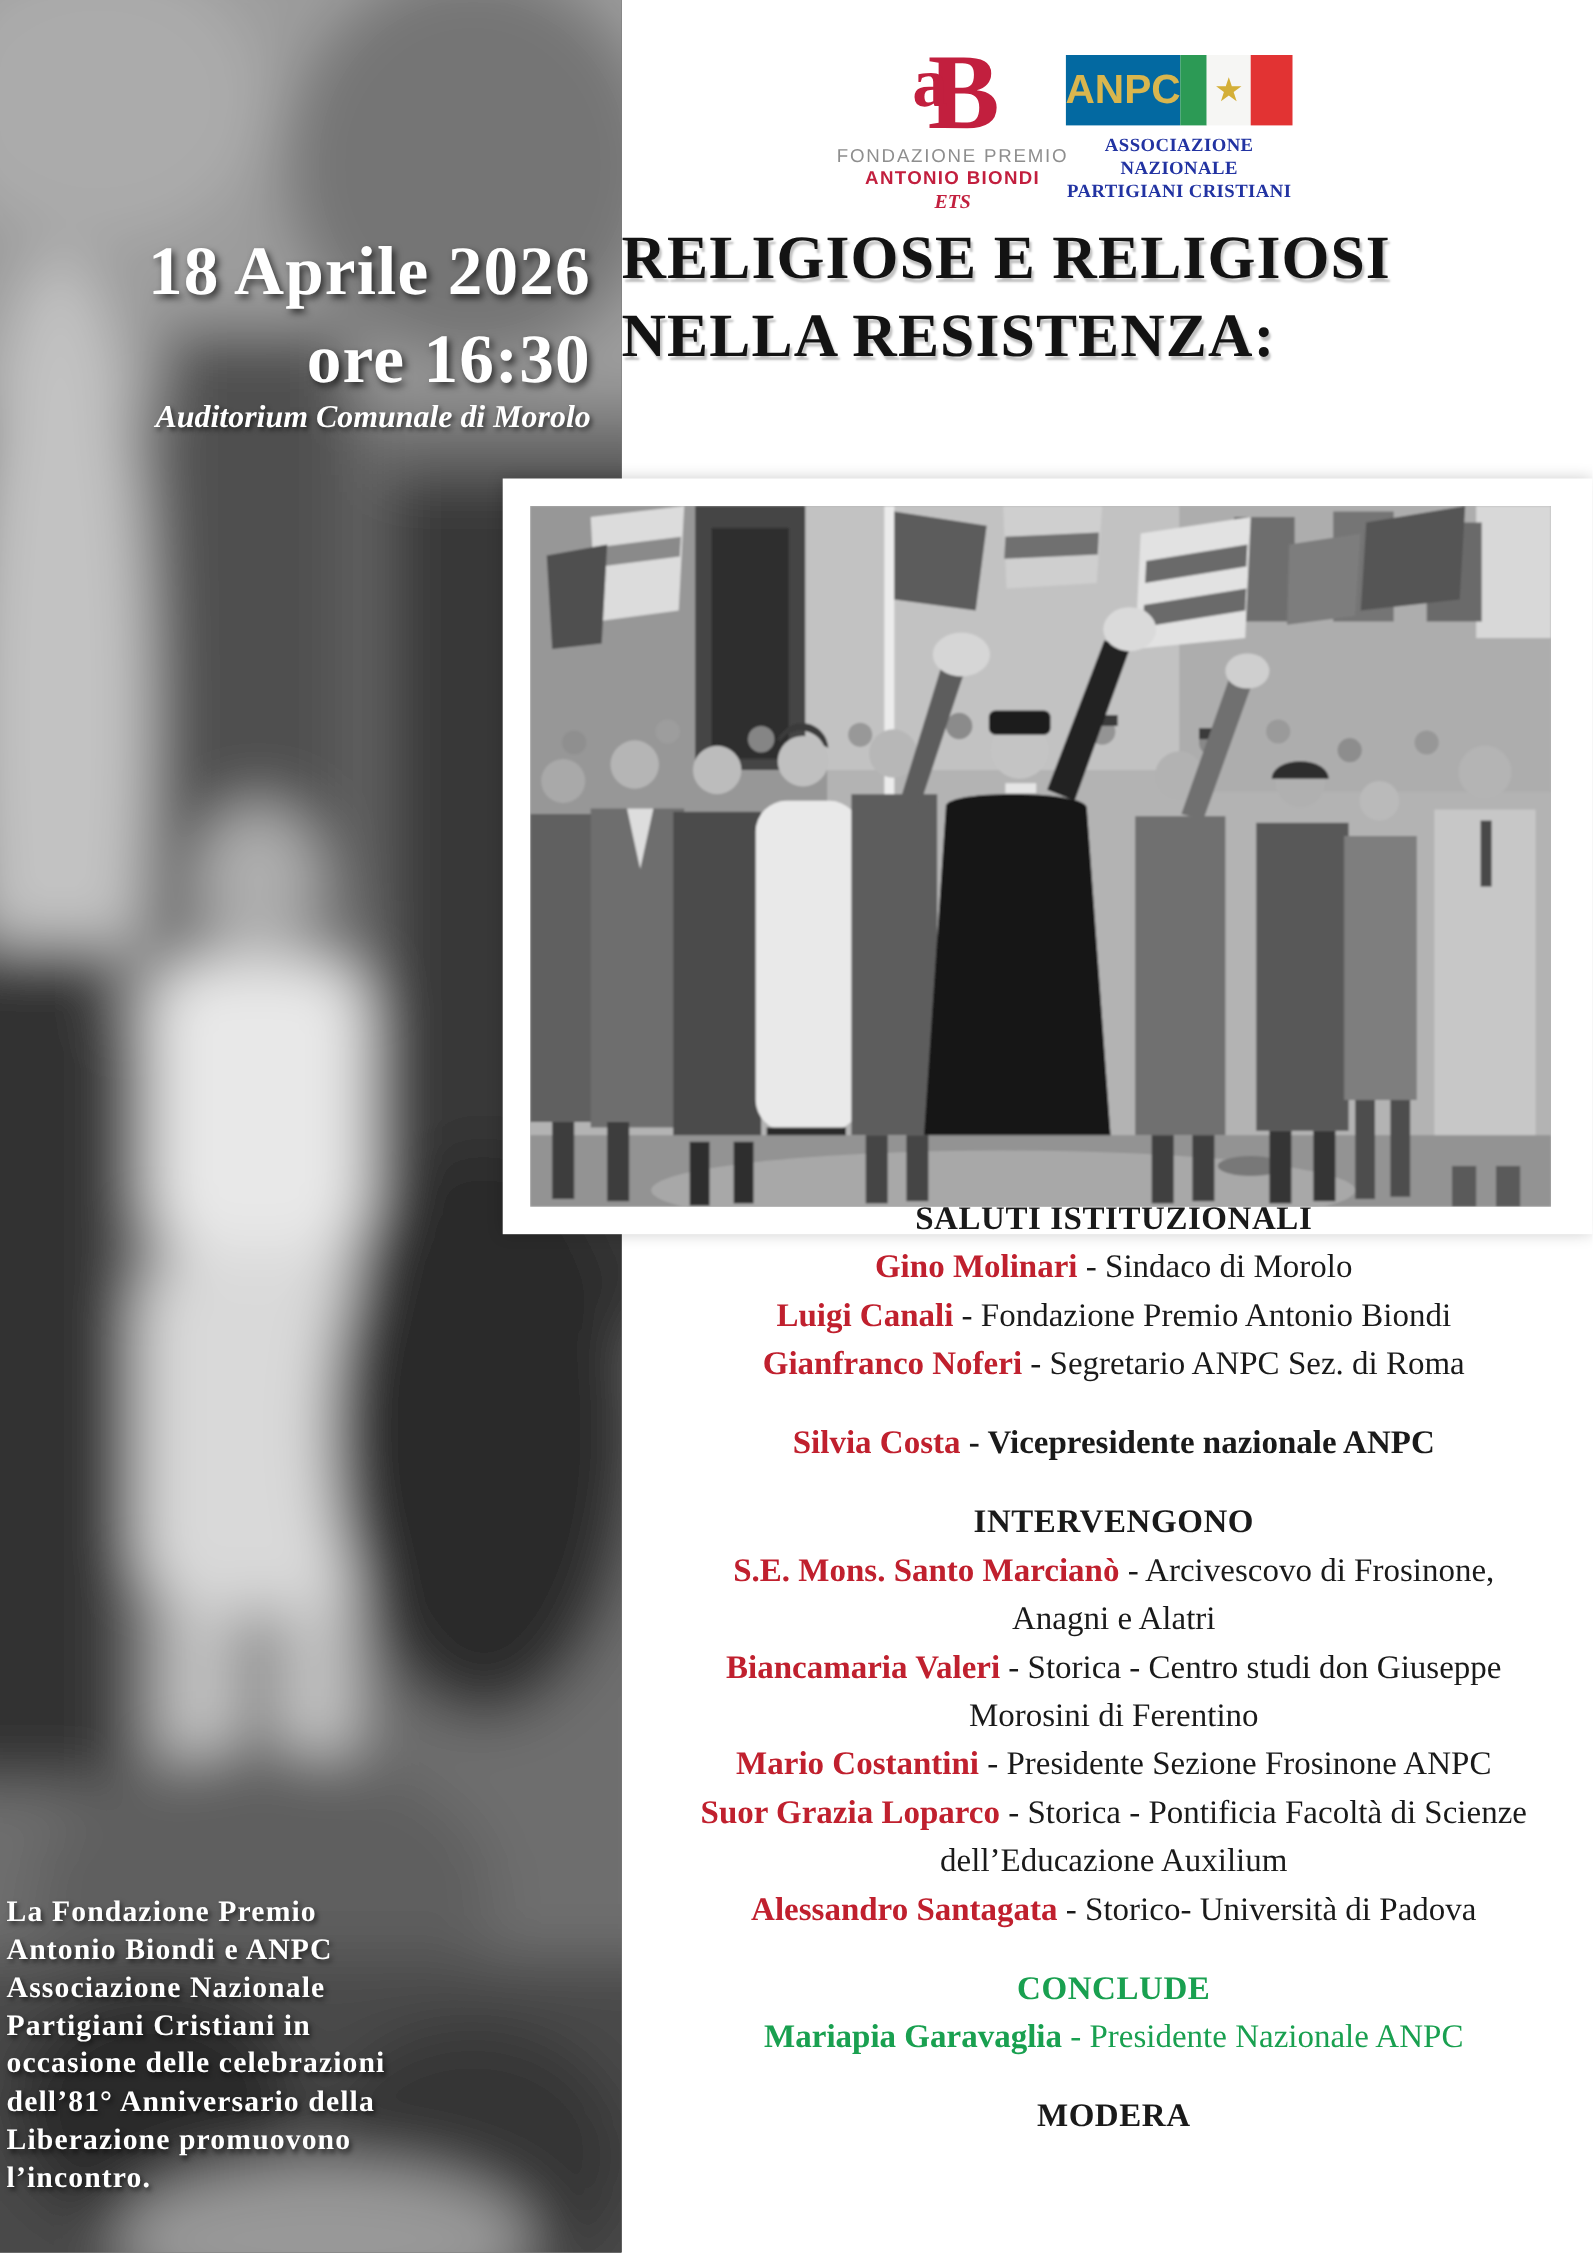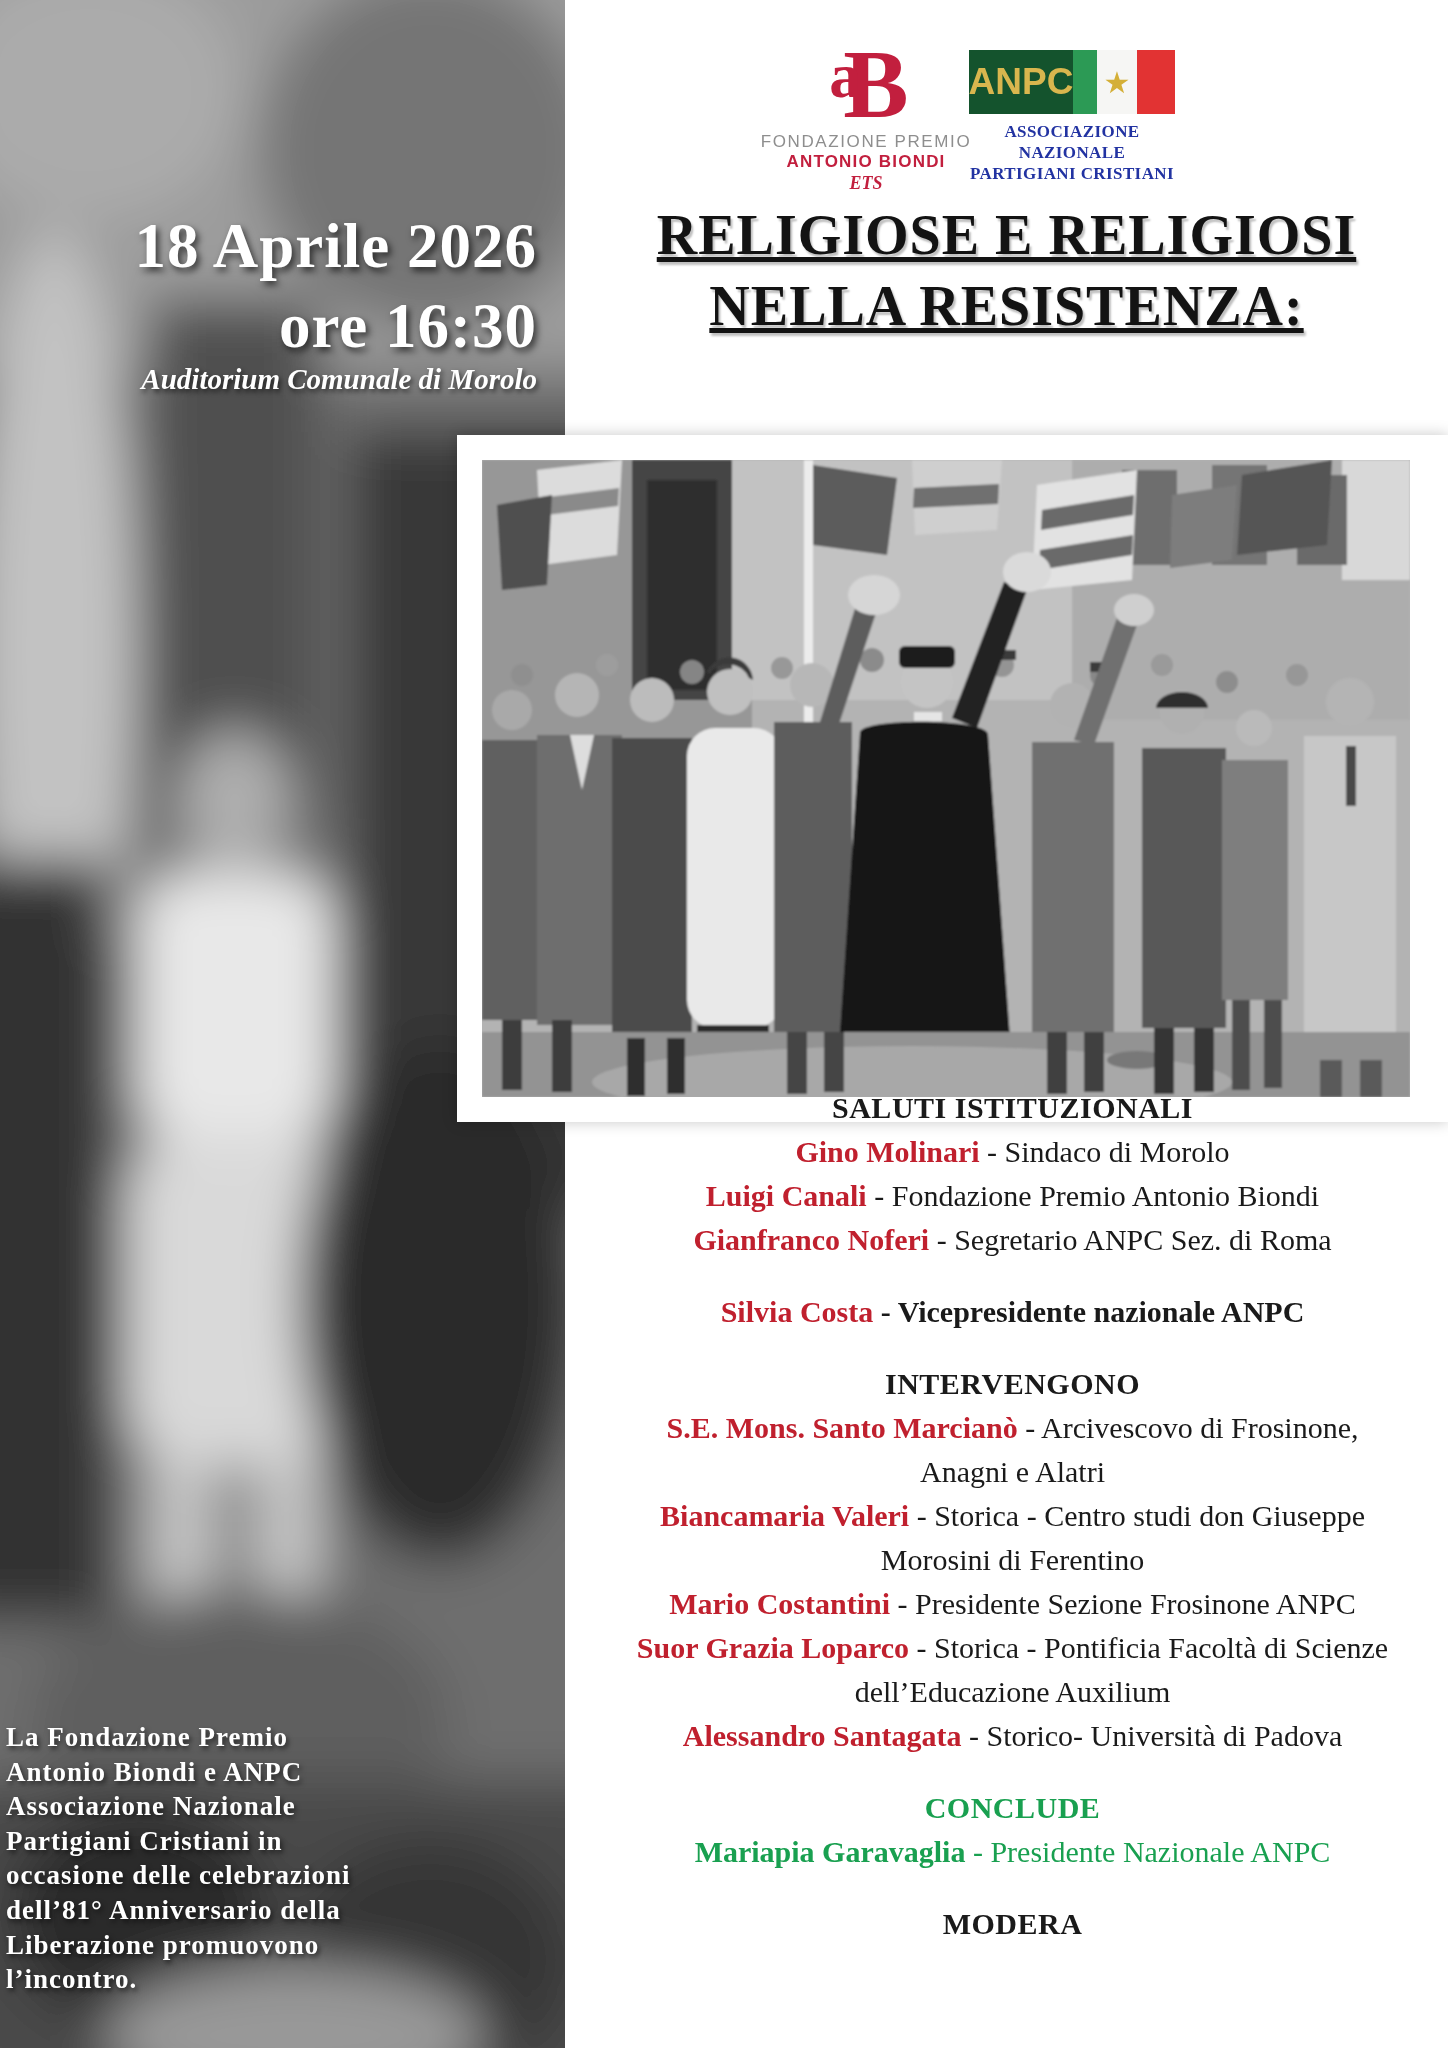--- a/index.html
+++ b/index.html
@@ -28,33 +28,33 @@
   .ab-logo{position:absolute;left:756px;top:36px;width:220px;text-align:center;color:#c21f3e;}
   .ab-monogram{height:96px;line-height:96px;font-weight:bold;}
   .ab-a{font-size:64px;position:relative;top:-20px;right:-6px;}
   .ab-b{font-size:98px;margin-left:-12px;}
   .ab-t1{font-family:"Liberation Sans",sans-serif;font-size:17px;color:#8e8e8e;letter-spacing:1.6px;line-height:20px;}
   .ab-t2{font-family:"Liberation Sans",sans-serif;font-size:17px;font-weight:bold;color:#c21f3e;letter-spacing:1.2px;line-height:20px;}
   .ab-t3{font-size:18px;font-style:italic;font-weight:bold;color:#c21f3e;line-height:22px;}
 
   .anpc-logo{position:absolute;left:960px;top:50px;width:224px;text-align:center;}
   .anpc-flagrow{display:flex;height:64px;width:206px;margin:0 auto;}
-  .anpc-box{background:#14532d;color:#d9b64e;font-family:"Liberation Sans",sans-serif;font-weight:bold;
+  .anpc-box{background:#0369a1;color:#d9b64e;font-family:"Liberation Sans",sans-serif;font-weight:bold;
             font-size:37px;width:104px;display:flex;align-items:center;justify-content:center;}
   .f-green{width:24px;background:#2c9a55;}
   .f-white{width:40px;background:#f6f6f4;display:flex;align-items:center;justify-content:center;
            color:#d4af37;font-size:30px;}
   .f-red{width:38px;background:#e23333;}
   .anpc-t{color:#2233a2;font-weight:bold;font-size:17px;line-height:21px;letter-spacing:.4px;}
   .anpc-t.first{margin-top:7px;}
 
   
-  .title{position:absolute;left:565px;right:0;top:200px;text-align:center;color:#131313;
+  .title{position:absolute;left:565px;right:0;top:200px;text-align:left;color:#131313;
          font-weight:bold;font-size:56px;line-height:71px;letter-spacing:1px;
-         text-shadow:2px 3px 2px rgba(0,0,0,.25);text-decoration:underline;}
+         text-shadow:2px 3px 2px rgba(0,0,0,.25);}
   .title .t3{font-style:italic;}
 
   
   .photo-card{position:absolute;left:457px;top:435px;width:991px;height:687px;background:#ffffff;
               box-shadow:0 0 14px rgba(0,0,0,.22);}
   .crowd{position:absolute;left:25px;top:25px;width:928px;height:637px;background:#b3b3b3;overflow:hidden;}
   .crowd svg{position:absolute;left:0;top:0;width:100%;height:100%;}
 
   
   .program{position:absolute;left:587px;right:10px;top:1086px;font-size:30px;line-height:44px;color:#1a1a1a;text-align:center;}

